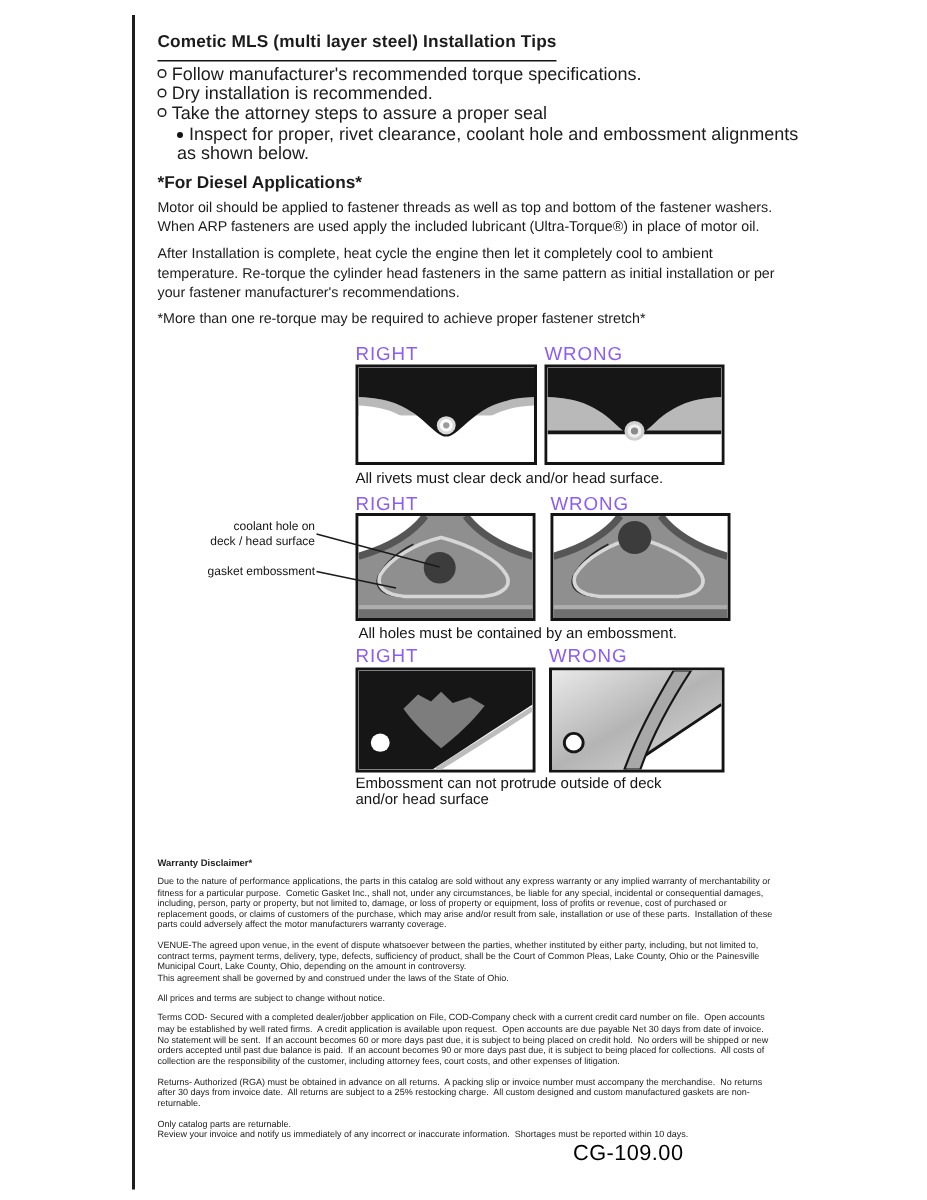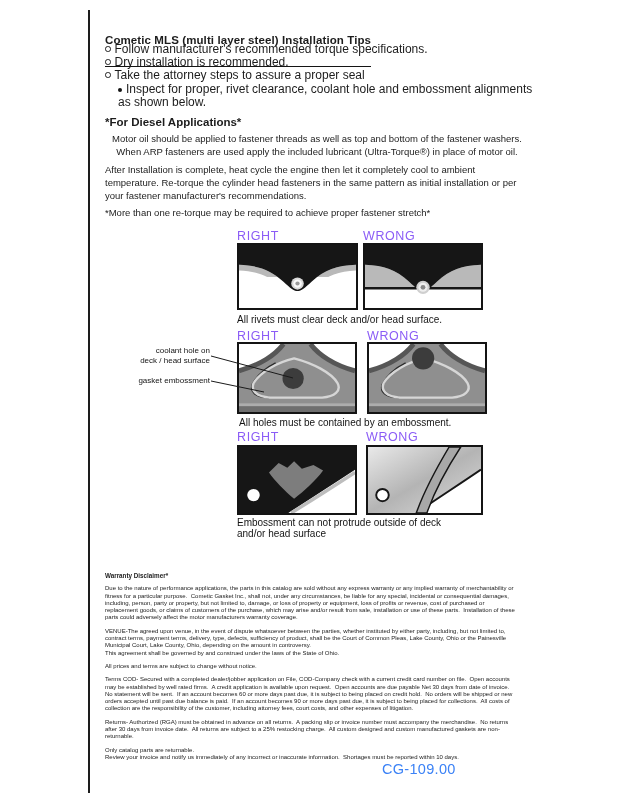--- a/index.html
+++ b/index.html
@@ -1,60 +1,60 @@
 <!DOCTYPE html>
 <html><head>
 <meta charset="utf-8">
 <style>
   html,body{margin:0;padding:0;background:#fff;}
   .page{position:relative;width:618px;height:800px;background:#ffffff;overflow:hidden;
         font-family:"Liberation Sans", sans-serif;color:#1c1c1c;}
   .edge-rule{position:absolute;left:88px;top:10px;width:2px;height:783px;background:#1d1d1d;}
   .title{position:absolute;left:105px;top:22px;font-size:11.5px;font-weight:bold;
-         border-bottom:1.5px solid #141414;padding-bottom:20px;letter-spacing:.1px;margin-top:12px;}
+         border-bottom:1.5px solid #141414;padding-bottom:6px;letter-spacing:.1px;}
   .tips{position:absolute;left:105px;top:43px;width:430px;font-size:12px;line-height:13.2px;}
   .tip-row{white-space:pre-wrap;}
   .tip-row.sub{padding-left:13px;}
   .o-marker{display:inline-block;width:3.5px;height:3.5px;border:1px solid #222;border-radius:50%;
             margin-right:4px;vertical-align:1.5px;}
   .d-marker{display:inline-block;width:4px;height:4px;background:#141414;border-radius:50%;
             margin-right:4px;vertical-align:1px;}
   .sec-head{position:absolute;left:105px;font-size:11.5px;font-weight:bold;}
   .body-text{position:absolute;left:105px;width:424px;font-size:9.5px;line-height:13px;white-space:pre-wrap;}
   .rw-label{position:absolute;text-align:left;font-size:12.5px;letter-spacing:.6px;color:#8b5cf6;}
   .panel{position:absolute;box-sizing:border-box;border:2px solid #141414;background:#fff;}
   .panel svg{display:block;width:100%;height:100%;}
   .caption{position:absolute;font-size:10px;color:#141414;}
   .caption .cap-line{display:block;line-height:10.5px;}
   .side-label{position:absolute;left:90px;width:120px;text-align:right;font-size:8px;line-height:9.5px;color:#141414;}
   .pointer-svg{position:absolute;left:208px;top:350px;z-index:3;}
   .warranty{position:absolute;left:105px;top:572px;width:414px;font-size:6px;line-height:7.3px;color:#222;}
   .warranty .w-head{font-weight:bold;font-size:6.3px;margin:0 0 6px 0;}
   .warranty p{margin:0 0 6px 0;white-space:pre-wrap;}
   .warranty p.tight{margin:0;}
-  .footer-code{position:absolute;left:382px;top:761px;font-size:14.5px;color:#3b82f6;letter-spacing:.3px;}
+  .footer-code{position:absolute;left:382px;top:761px;font-size:14.5px;color:#000000;letter-spacing:.3px;}
 </style>
 </head>
 <body>
 
 <div class="page">
 
   <div class="edge-rule"></div>
 
   <div class="title">Cometic MLS (multi layer steel) Installation Tips</div>
 
   <div class="tips">
     <div class="tip-row"><span class="o-marker"></span><span>Follow manufacturer's recommended torque specifications.</span></div>
     <div class="tip-row"><span class="o-marker"></span><span>Dry installation is recommended.</span></div>
     <div class="tip-row"><span class="o-marker"></span><span>Take the attorney steps to assure a proper seal</span></div>
     <div class="tip-row sub"><span class="d-marker"></span><span>Inspect for proper, rivet clearance, coolant hole and embossment alignments as shown below.</span></div>
   </div>
 
   <div class="sec-head" style="top:116px;">*For Diesel Applications*</div>
-  <div class="body-text" style="top:132px;text-align:center;">Motor oil should be applied to fastener threads as well as top and bottom of the fastener washers. When ARP fasteners are used apply the included lubricant (Ultra-Torque®) in place of motor oil.</div>
+  <div class="body-text" style="top:132px;">Motor oil should be applied to fastener threads as well as top and bottom of the fastener washers. When ARP fasteners are used apply the included lubricant (Ultra-Torque®) in place of motor oil.</div>
   <div class="body-text" style="top:206px;">*More than one re-torque may be required to achieve proper fastener stretch*</div>
   <div class="body-text" style="top:163px;">After Installation is complete, heat cycle the engine then let it completely cool to ambient temperature. Re-torque the cylinder head fasteners in the same pattern as initial installation or per your fastener manufacturer's recommendations.</div>
 
   <div class="rw-label" style="left:237px;top:229px;width:121px;">RIGHT</div>
   <div class="rw-label" style="left:363px;top:229px;width:120px;">WRONG</div>
 
   <div class="panel" style="left:237px;top:243px;width:121px;height:67px;">
     <svg viewBox="0 0 121 67" preserveAspectRatio="none">
       <rect width="121" height="67" fill="#ffffff"></rect>
       <path d="M0,21 C20,22 32,26 46,39 C53,45.5 56.5,49 60.5,49 C64.5,49 68,45.5 75,39 C89,26 101,22 121,21 L121,27 C103,28 92,32 79,43.5 C71,50.5 65.5,54.5 60.5,54.5 C55.5,54.5 50,50.5 42,43.5 C29,32 18,28 0,27 Z" fill="#b9b9b9"></path>

